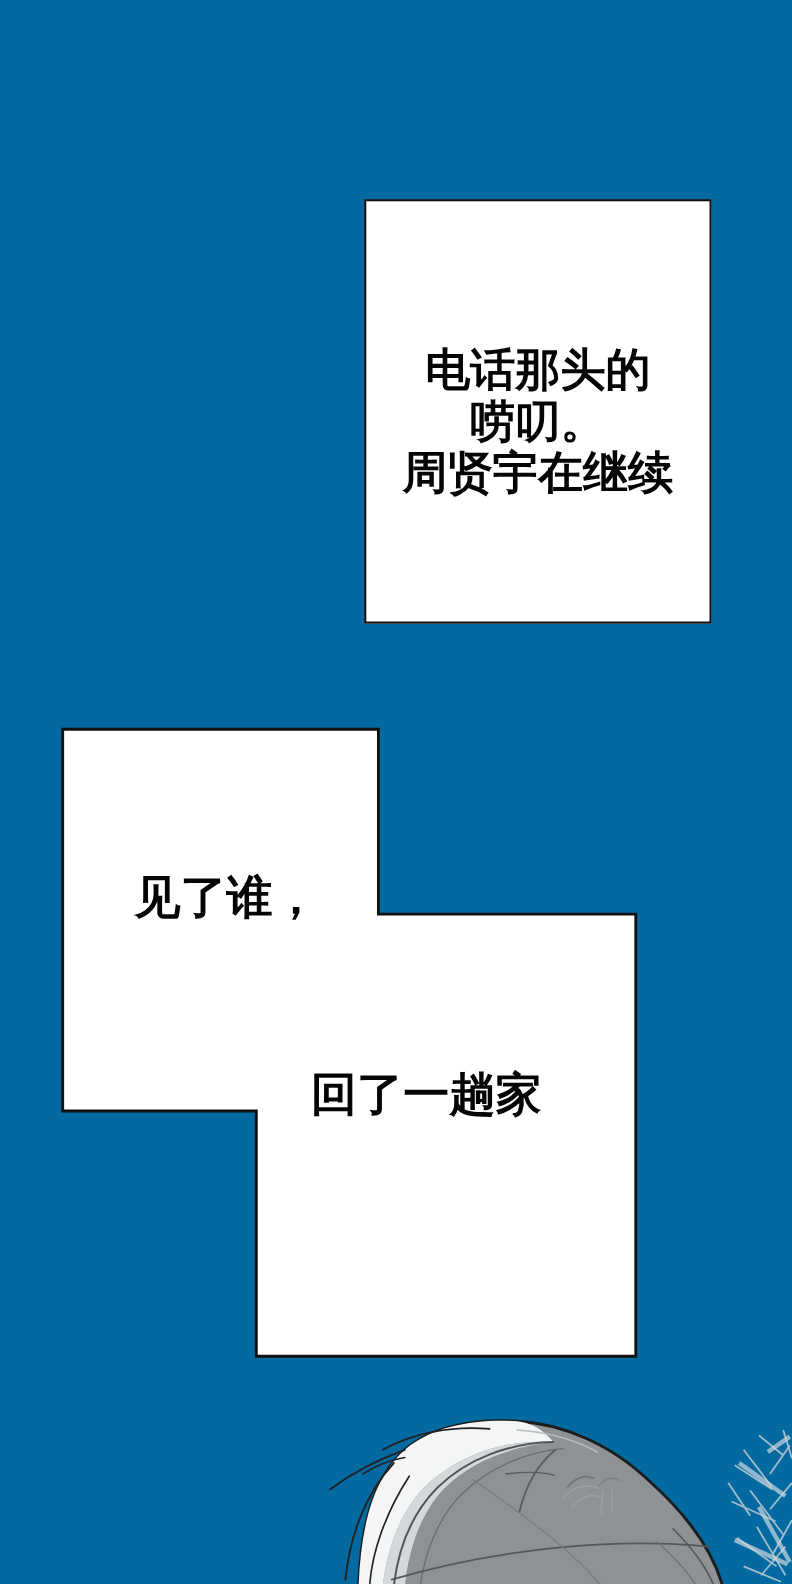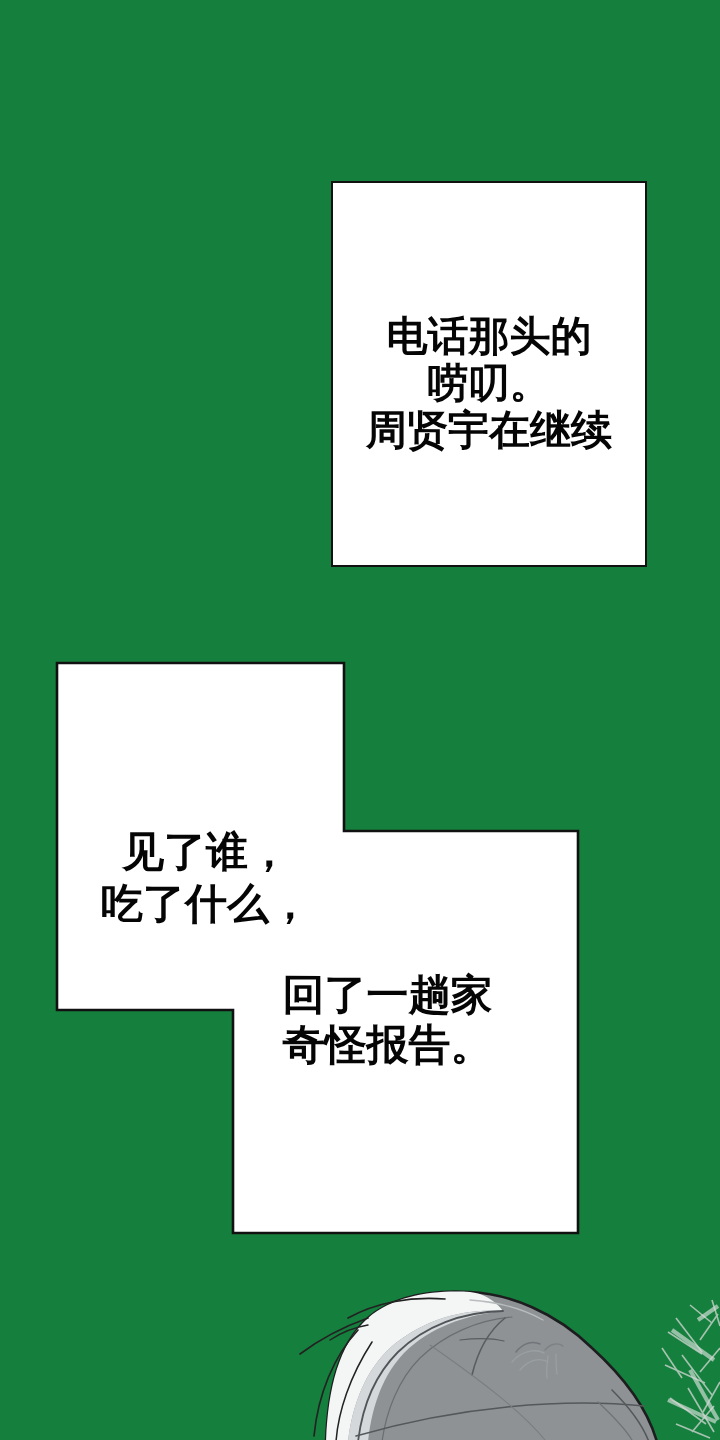--- a/index.html
+++ b/index.html
@@ -1,37 +1,37 @@
 <!DOCTYPE html>
 <html><head>
 <meta charset="utf-8">
 <style>
   html,body{margin:0;padding:0;background:#ffffff;}
   .page{
     position:relative;
     width:720px;height:1440px;
-    background:#15803d;
+    background:#0369a1;
     overflow:hidden;
     font-family:"Liberation Sans","DejaVu Sans",sans-serif;
   }
   .art{position:absolute;left:0;top:0;}
   .panel1{
     position:absolute;left:331px;top:181px;
     width:316px;height:386px;
     border:2px solid #111111;background:#ffffff;
     box-sizing:border-box;z-index:1;
   }
   .txt{
     position:absolute;z-index:2;
     font-weight:700;color:#050505;
     text-align:center;white-space:nowrap;
     letter-spacing:0;
   }
   .p1 {left:331px;top:313px;width:316px;font-size:41px;line-height:47px;}
-  .p2a{left:60px; top:826px;width:292px;font-size:42px;line-height:52px;}
+  .p2a{left:60px; top:790px;width:292px;font-size:42px;line-height:52px;}
   .p2b{left:233px;top:970px;width:309px;font-size:42px;line-height:50px;}
 </style>
 </head>
 <body>
 
 <div class="page">
 
   <svg class="art" width="720" height="1440" viewBox="0 0 720 1440">
 
     <g>
@@ -110,21 +110,19 @@
   <div class="panel1"></div>
 
   <div class="txt p1">
     <div>电话那头的</div>
     <div>唠叨。</div>
     <div>周贤宇在继续</div>
   </div>
 
   <div class="txt p2a">
     <div>见了谁，</div>
-    <div>吃了什么，</div>
   </div>
 
   <div class="txt p2b">
     <div>回了一趟家</div>
-    <div>奇怪报告。</div>
   </div>
 
 </div>
 
 </body></html>

